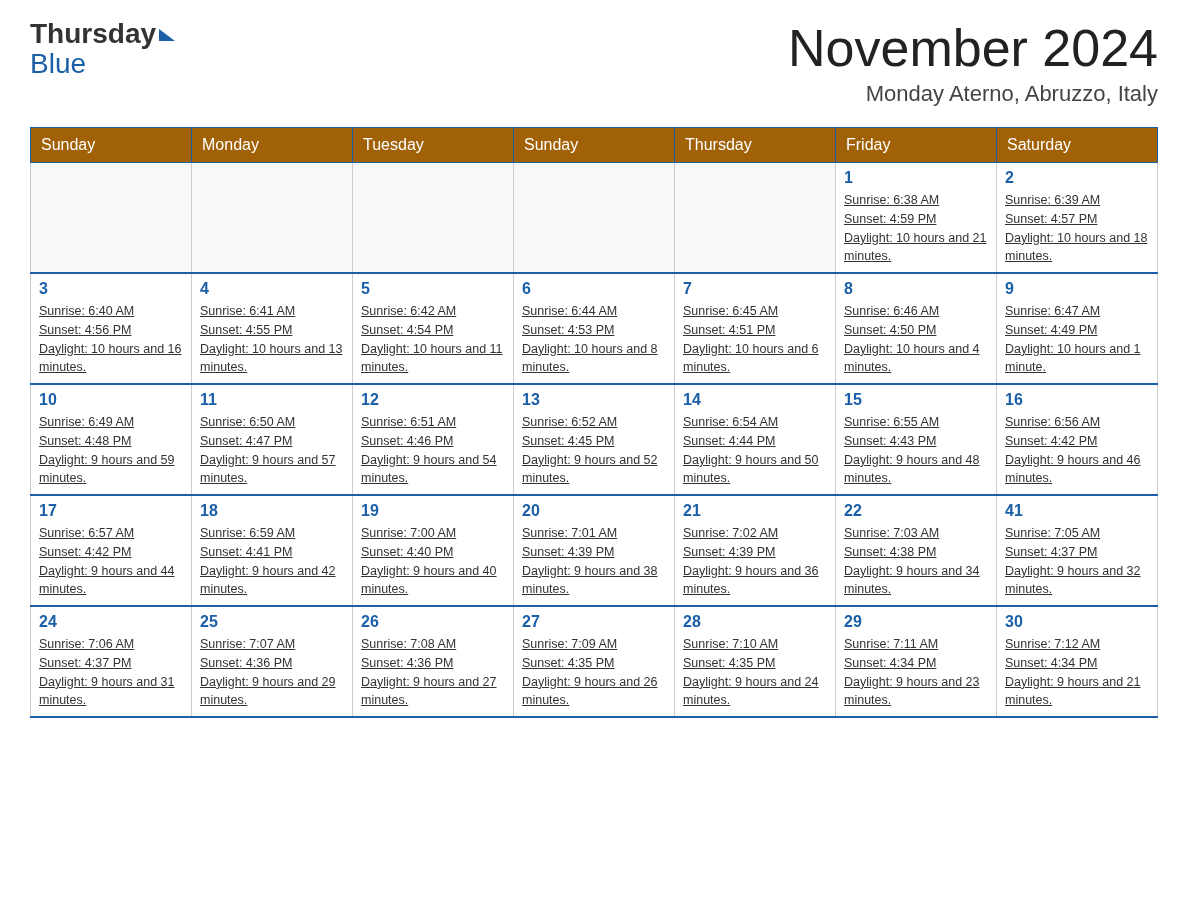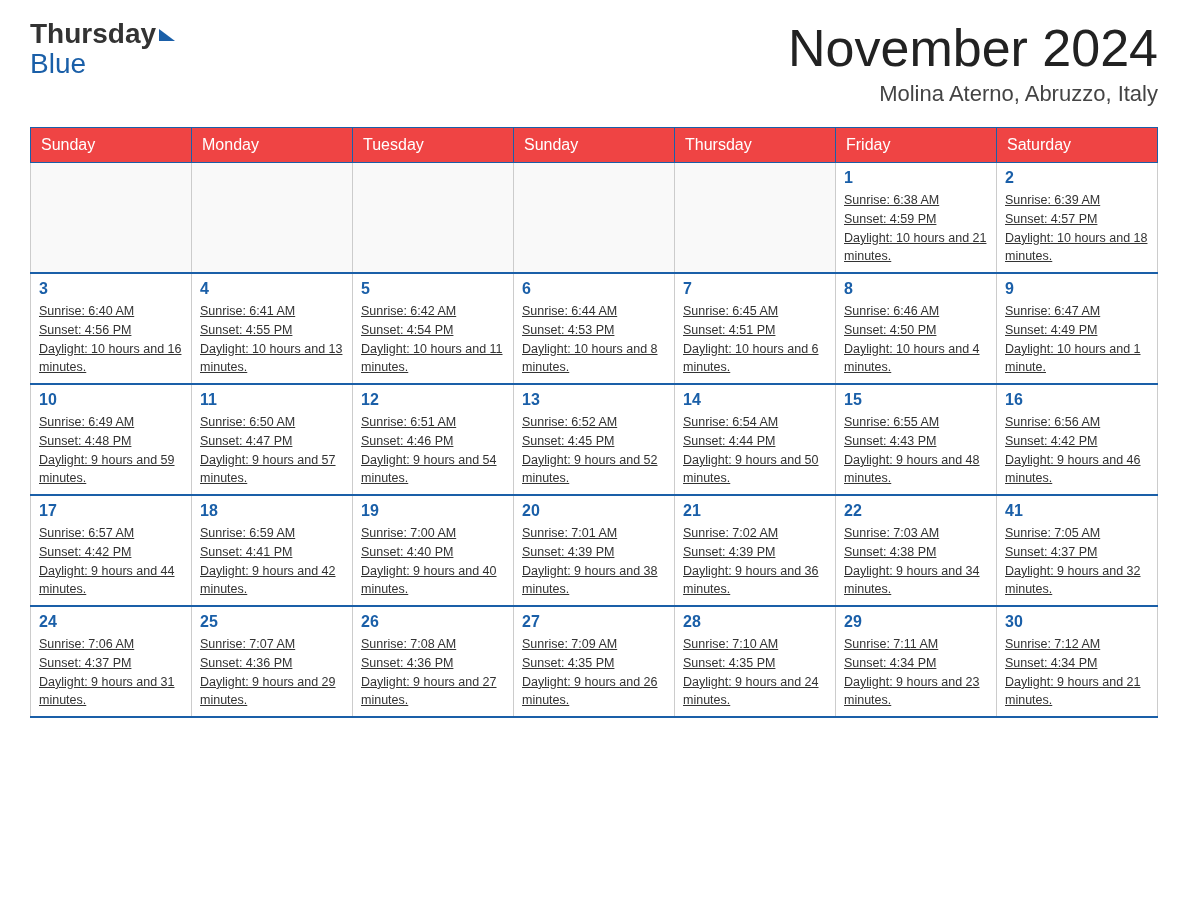--- a/index.html
+++ b/index.html
@@ -48,21 +48,21 @@
       font-size: 22px;
       color: #444;
       margin-top: 4px;
     }
     .calendar {
       width: 100%;
       border-collapse: collapse;
       border: 1px solid #999;
     }
     .calendar thead tr th {
-      background-color: #ef4444;
+      background-color: #a16207;
       color: #fff;
       font-size: 16px;
       font-weight: normal;
       text-align: left;
       padding: 8px 10px;
       border: 1px solid #1a5fa8;
     }
     .calendar tbody tr td {
       width: 14.28%;
       vertical-align: top;
@@ -99,21 +99,21 @@
 <div class="header">
   <div class="logo">
     <div style="display:flex; align-items:center;">
       <span class="logo-general">Thursday</span>
       <div style="width:0;height:0;border-left:16px solid #1a5fa8;border-top:12px solid transparent;border-bottom:0px solid transparent;margin-left:3px;margin-top:2px;"></div>
     </div>
     <span class="logo-blue">Blue</span>
   </div>
   <div class="title-section">
     <div class="month-title">November 2024</div>
-    <div class="location">Molina Aterno, Abruzzo, Italy</div>
+    <div class="location">Monday Aterno, Abruzzo, Italy</div>
   </div>
 </div>
 
 <table class="calendar">
   <thead>
     <tr>
     <th>Sunday</th>
         <th>Monday</th>
         <th>Tuesday</th>
         <th>Sunday</th>

